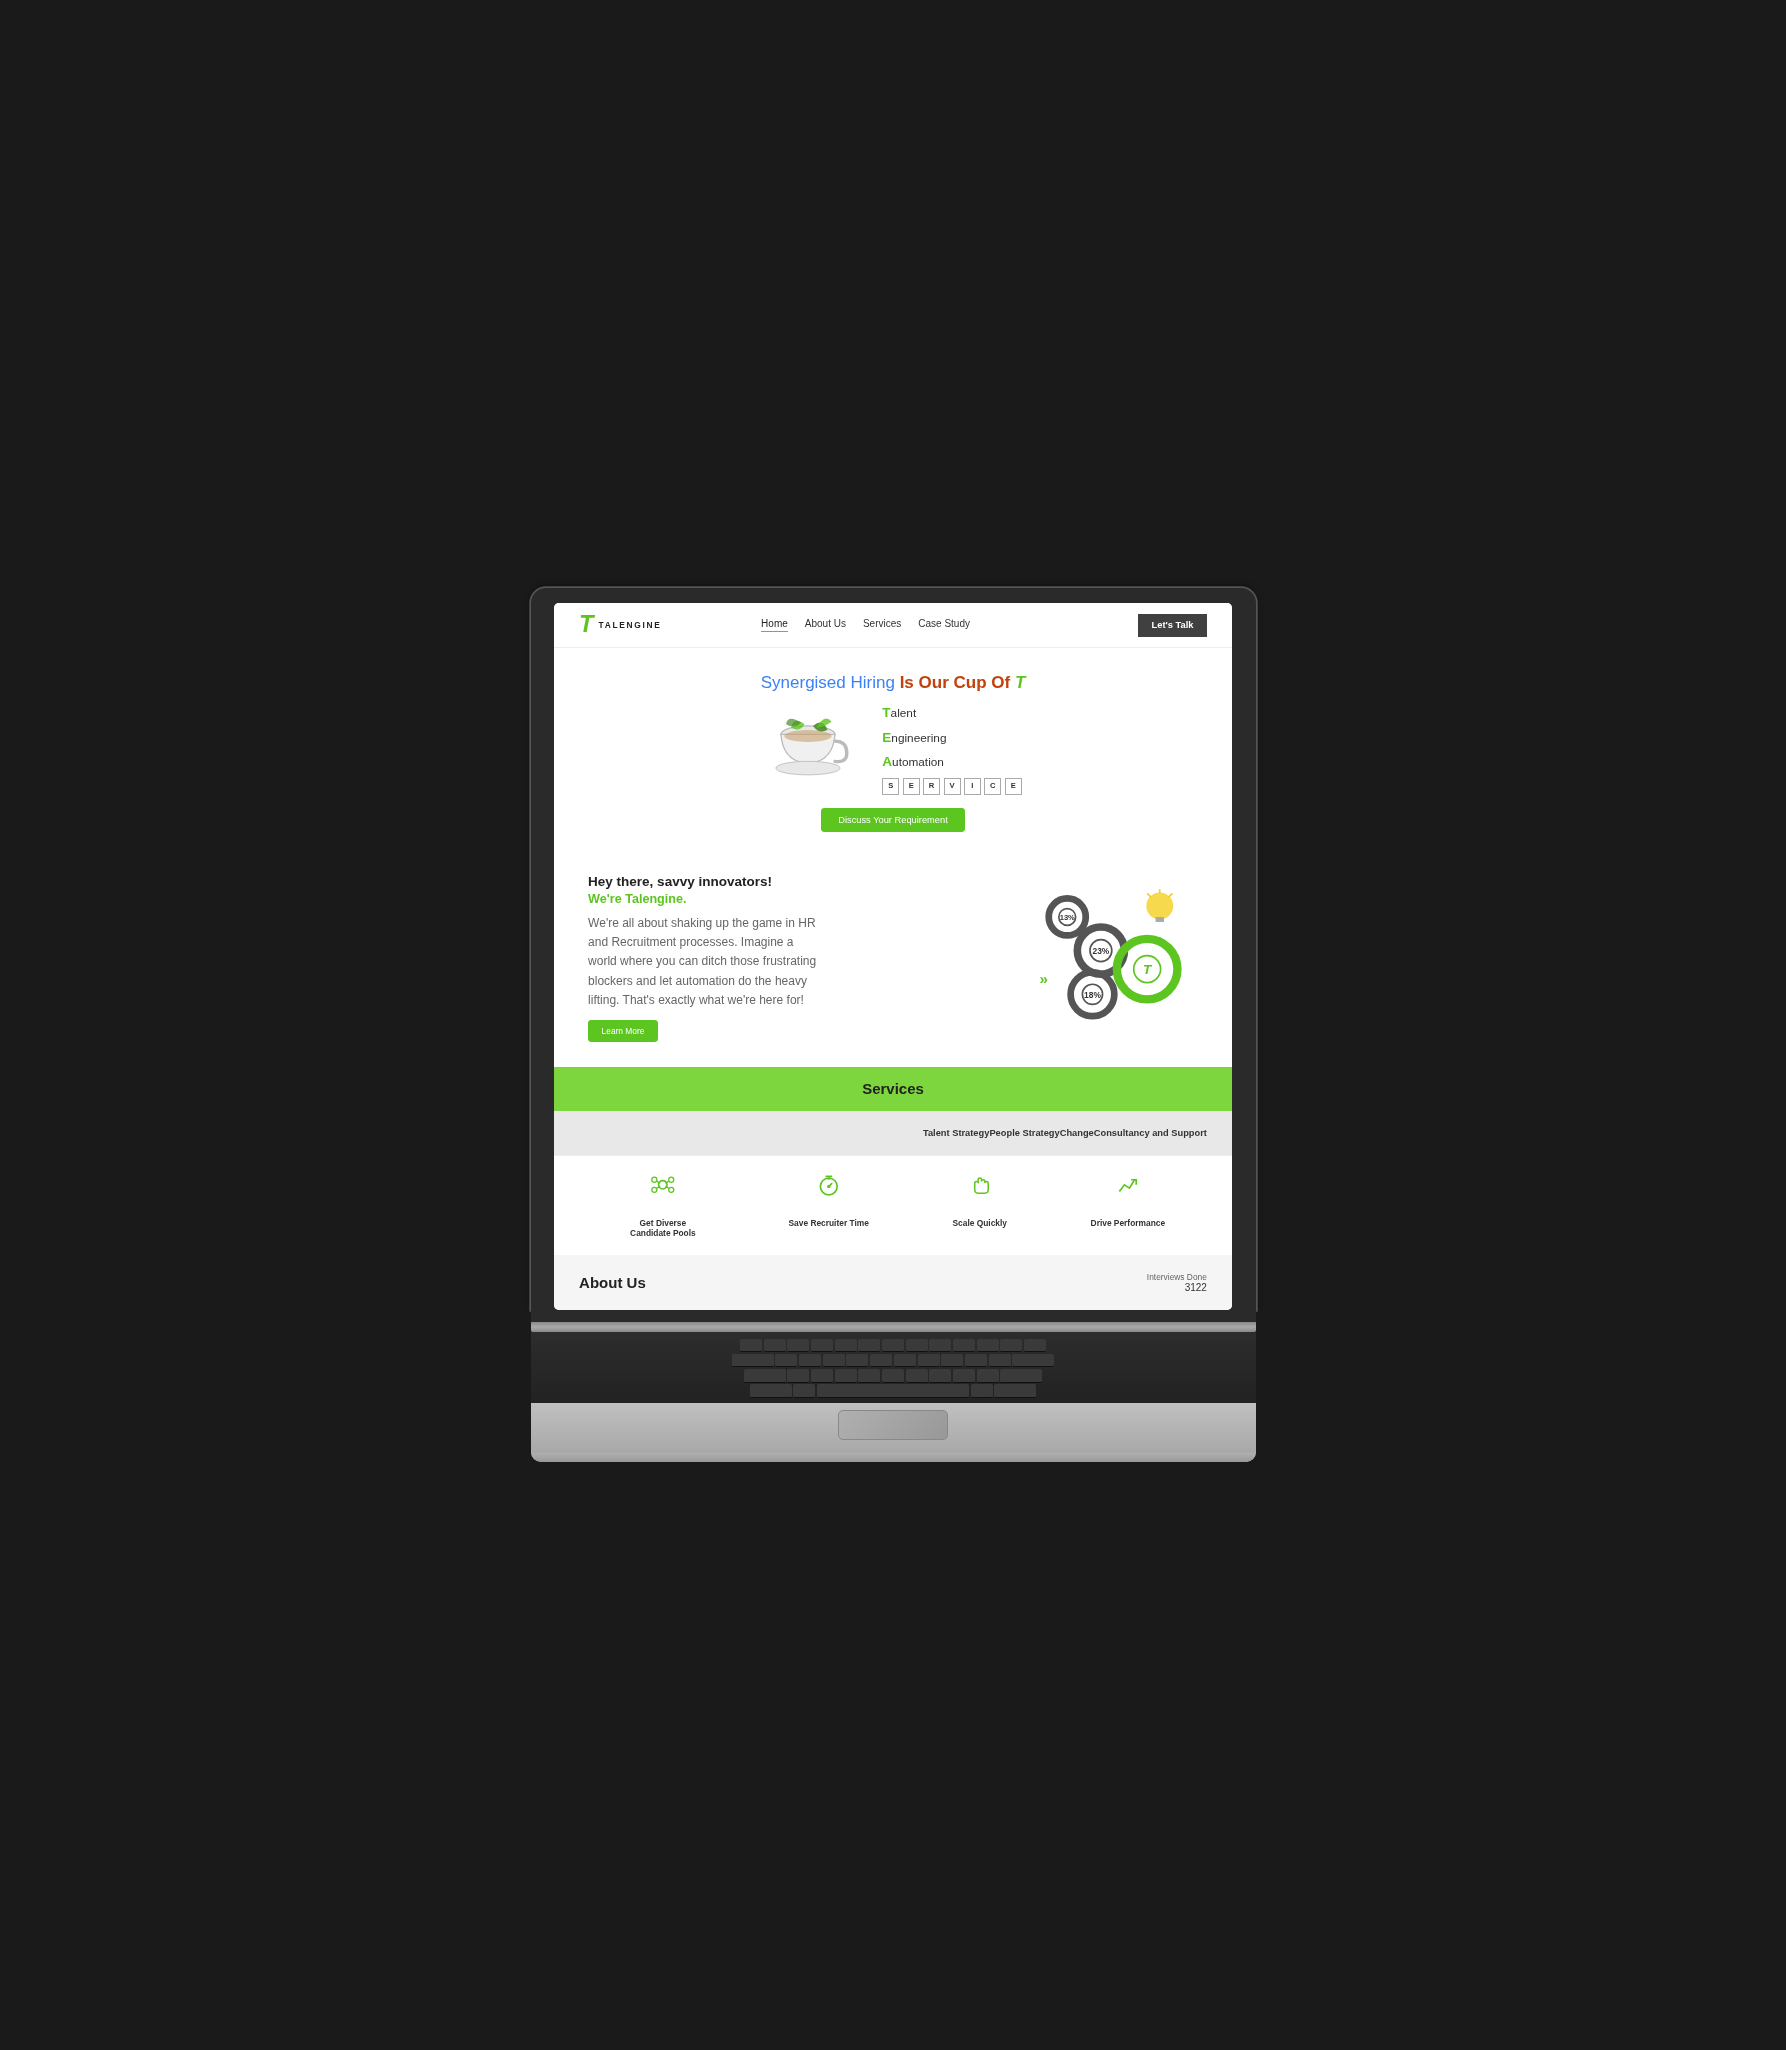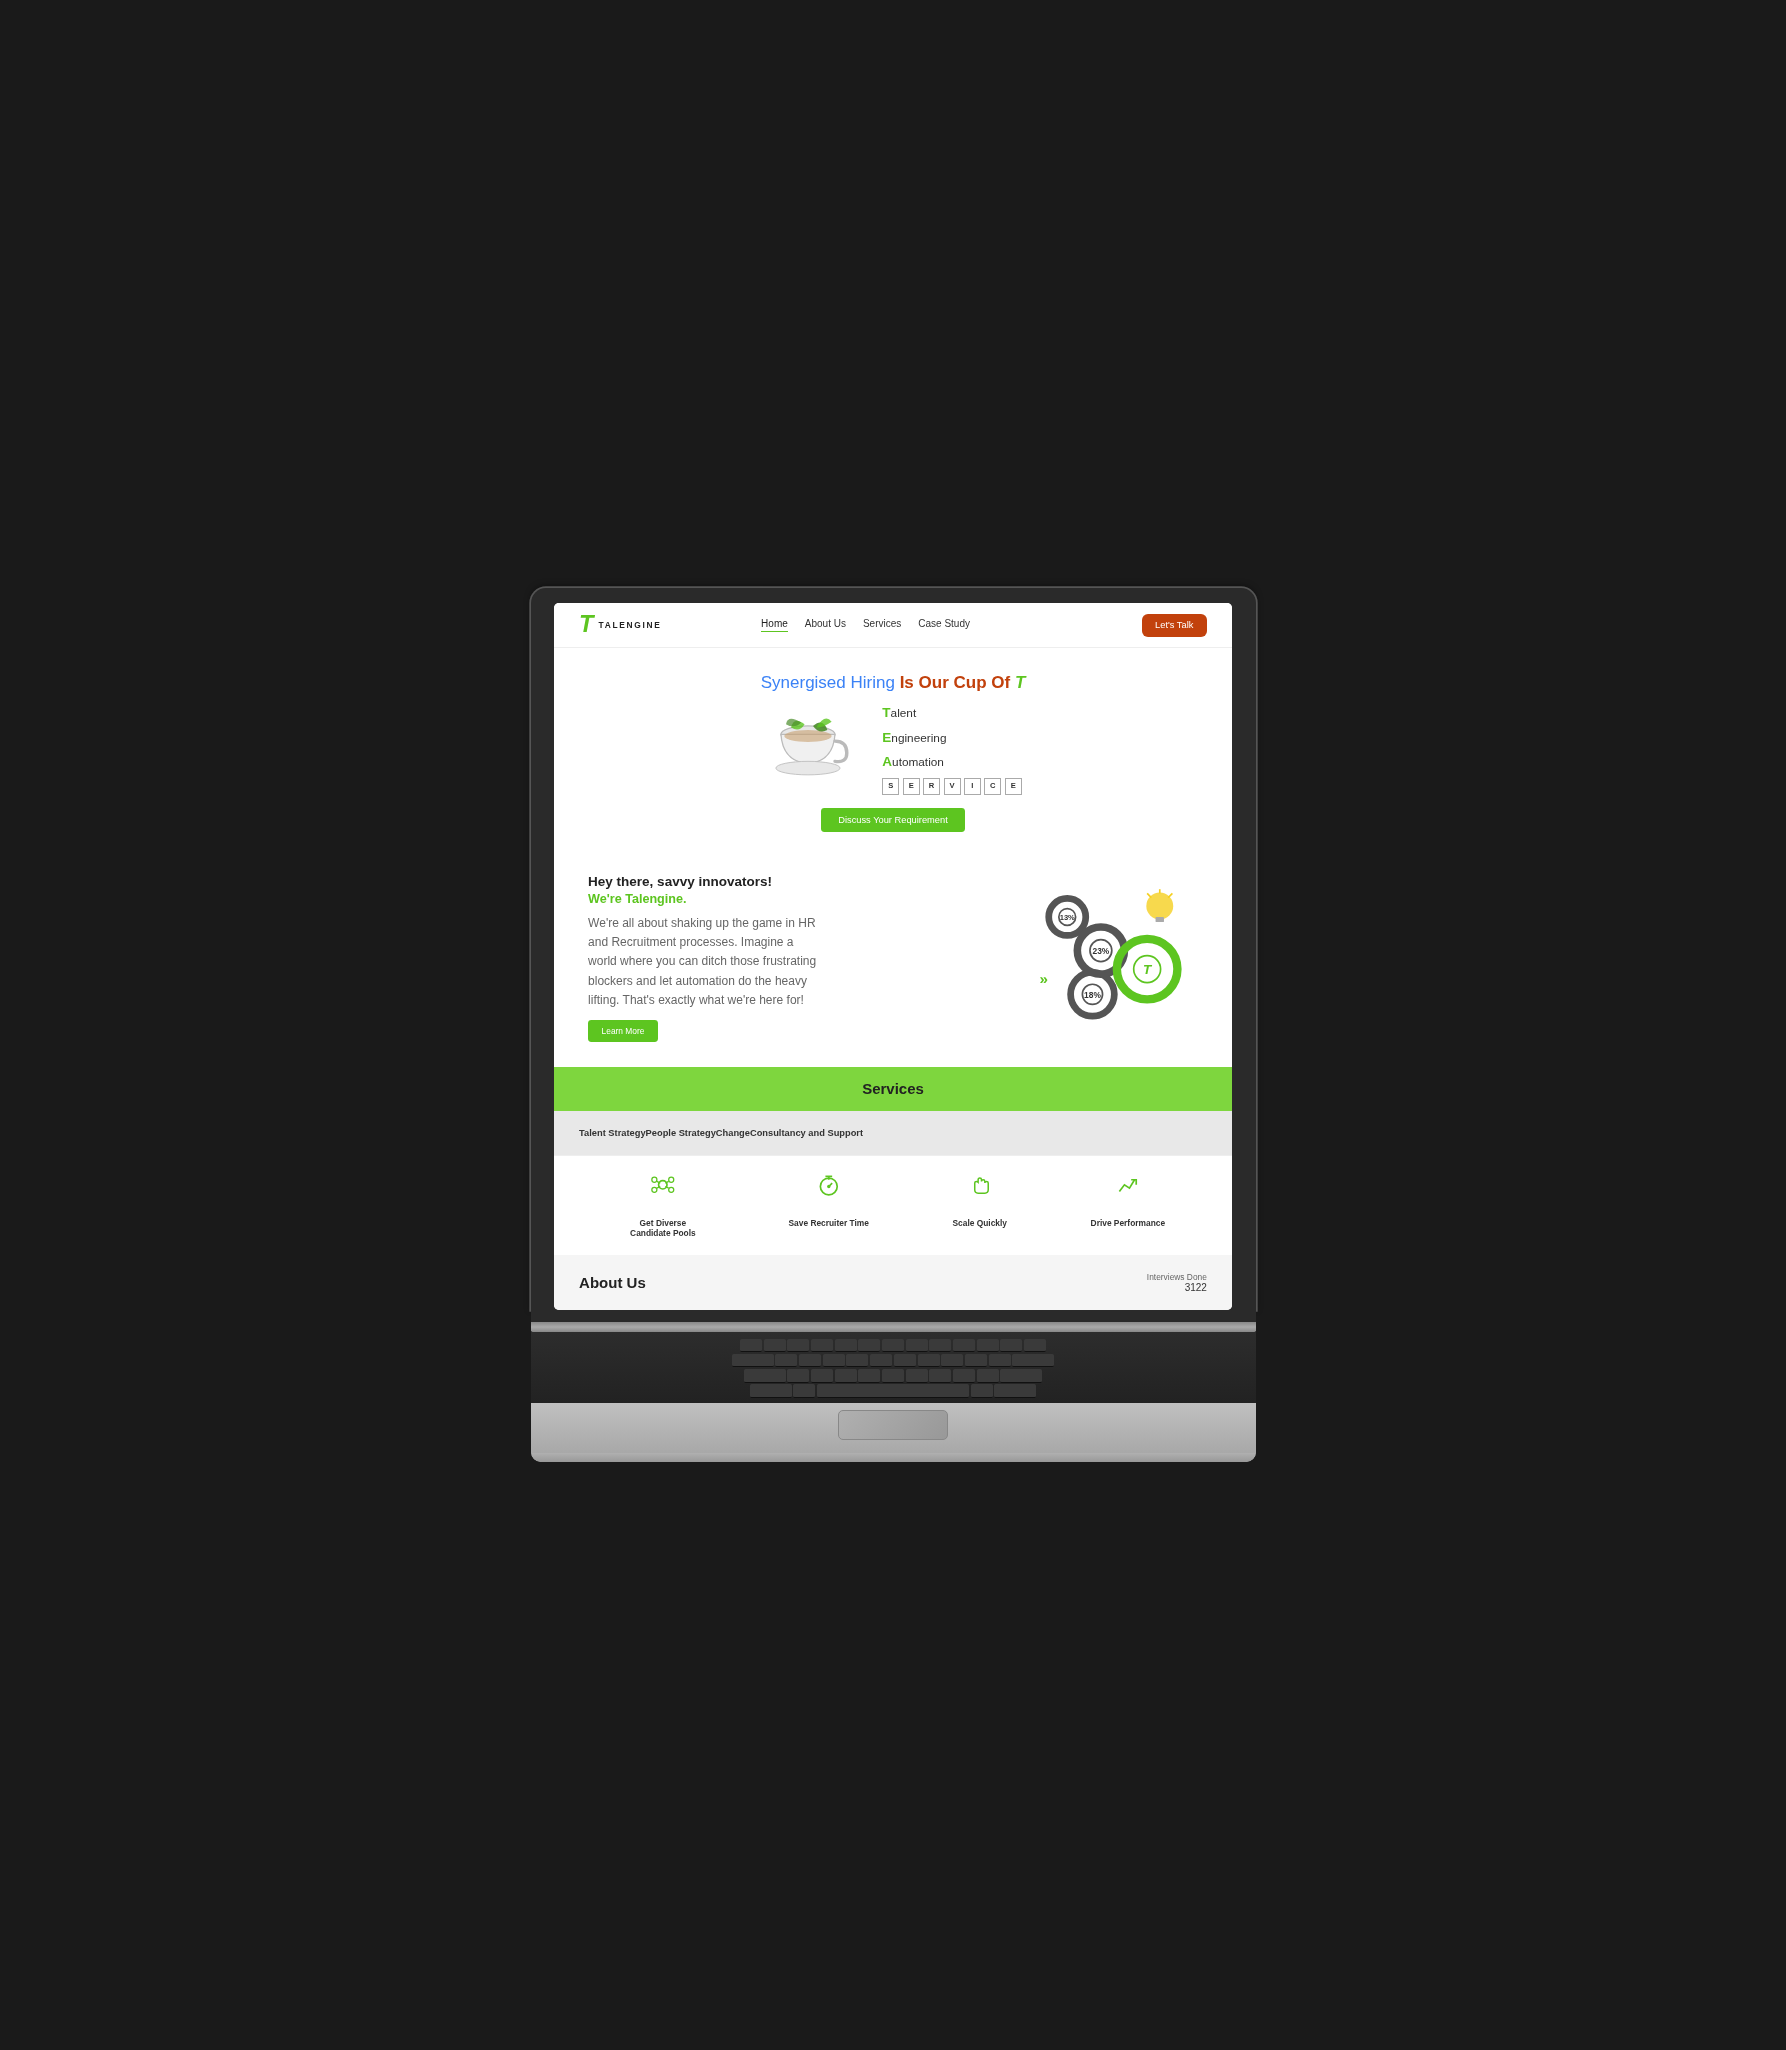--- a/index.html
+++ b/index.html
@@ -78,27 +78,27 @@
       cursor: pointer;
     }
 
     .nav-link.active {
       color: #222;
       border-bottom: 1.7px solid #5dc520;
       padding-bottom: 1.7px;
     }
 
     .nav-cta {
-      background: #c2410c;
+      background: #404040;
       color: #fff;
       border: none;
       padding: 6.7px 13.5px;
-      border-radius: 6px;
+      border-radius: 0;
       font-size: 9.3px;
-      font-weight: 400;
+      font-weight: 700;
       cursor: pointer;
     }
 
     
     .hero {
       padding: 25px 25px 17px;
       text-align: center;
       background: #fff;
     }
 
@@ -246,21 +246,21 @@
 
     .services-title {
       font-size: 15px;
       font-weight: 600;
       color: #222;
     }
 
     .services-tabs {
       background: #e8e8e8;
       display: flex;
-      justify-content: flex-start;
+      justify-content: flex-end;
       padding: 17px 25px;
     }
 
     .service-tab {
       font-size: 9.3px;
       font-weight: 600;
       color: #333;
       text-align: center;
     }
 

